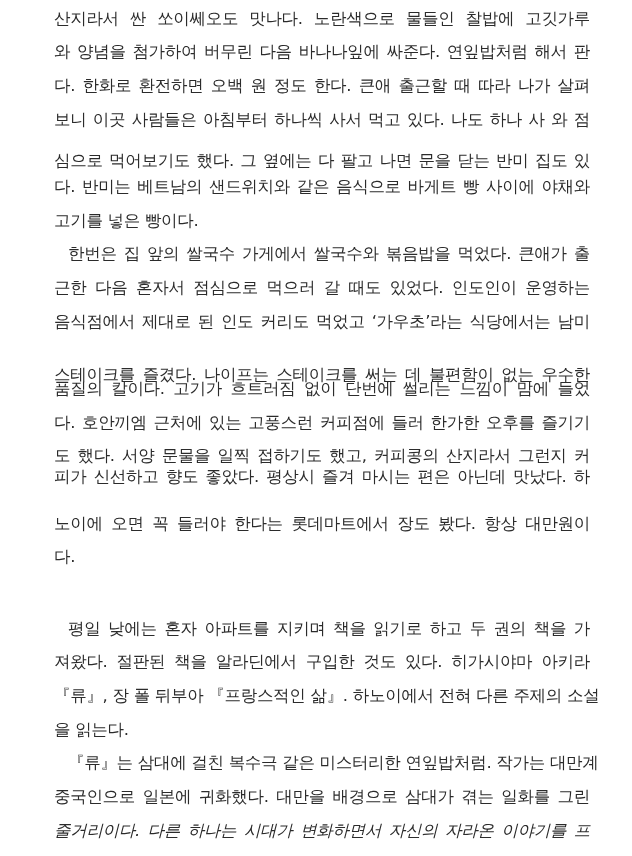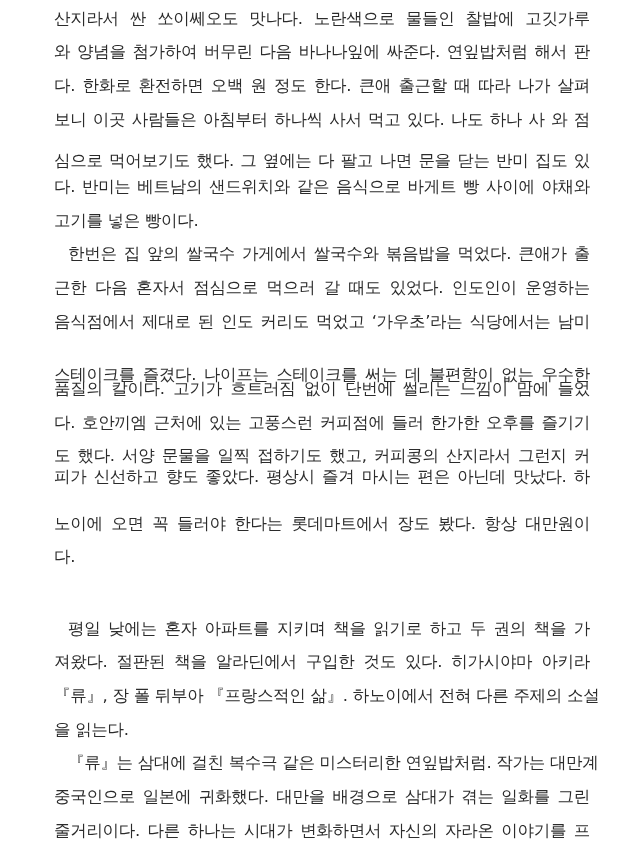--- a/index.html
+++ b/index.html
@@ -62,14 +62,14 @@
   <div class="line" style="top: 439px;">도 했다. 서양 문물을 일찍 접하기도 했고, 커피콩의 산지라서 그런지 커</div>
   <div class="line" style="top: 448px; margin-top: 12px;">피가 신선하고 향도 좋았다. 평상시 즐겨 마시는 편은 아닌데 맛났다. 하</div>
   <div class="line" style="top: 507px;">노이에 오면 꼭 들러야 한다는 롯데마트에서 장도 봤다. 항상 대만원이</div>
   <div class="line last" style="top: 540px;">다.</div>
   <div class="line indent" style="top: 612px;">평일 낮에는 혼자 아파트를 지키며 책을 읽기로 하고 두 권의 책을 가</div>
   <div class="line" style="top: 645px;">져왔다. 절판된 책을 알라딘에서 구입한 것도 있다. 히가시야마 아키라</div>
   <div class="line" style="top: 679px;">『류』, 장 폴 뒤부아 『프랑스적인 삶』. 하노이에서 전혀 다른 주제의 소설</div>
   <div class="line last" style="top: 713px;">을 읽는다.</div>
   <div class="line indent" style="top: 746px;">『류』는 삼대에 걸친 복수극 같은 미스터리한 연잎밥처럼. 작가는 대만계</div>
   <div class="line" style="top: 780px;">중국인으로 일본에  귀화했다. 대만을 배경으로 삼대가 겪는 일화를 그린</div>
-  <div class="line" style="top: 814px;">줄거리이다. 다른 하나는 시대가 변화하면서 자신의 자라온 이야기를 프</div>
+  <div class="line" style="top: 814px; font-style: italic;">줄거리이다. 다른 하나는 시대가 변화하면서 자신의 자라온 이야기를 프</div>
 </div>
 
 </body></html>

